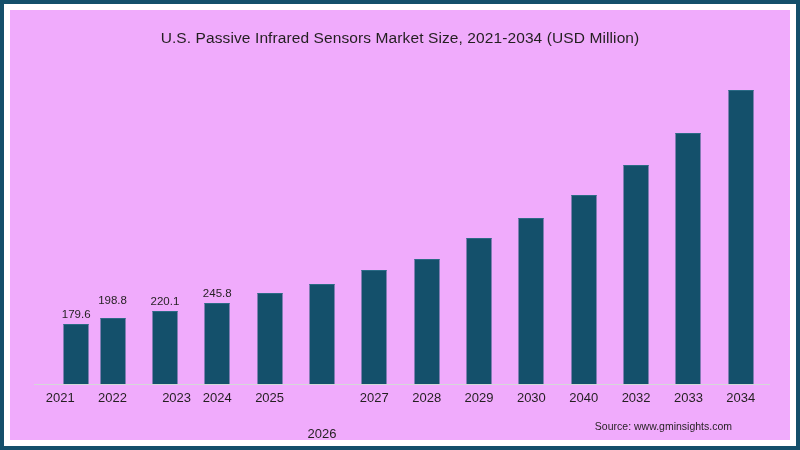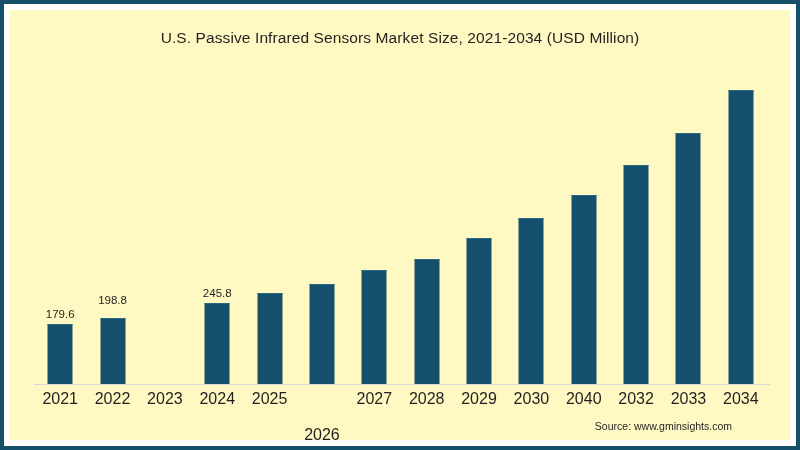--- a/index.html
+++ b/index.html
@@ -7,21 +7,21 @@
     padding: 0;
     background: #ffffff;
   }
   body {
     font-family: "Liberation Sans", sans-serif;
   }
   #frame {
     position: relative;
     width: 800px;
     height: 450px;
-    background: #fef9c3;
+    background: #f0abfc;
     box-sizing: border-box;
     overflow: hidden;
   }
   
   #border-outer {
     position: absolute;
     left: 0; top: 0;
     width: 800px;
     height: 450px;
     box-sizing: border-box;
@@ -91,21 +91,21 @@
     left: 34px;
     top: 390px;
     width: 733px;
     height: 20px;
   }
   .tick-label {
     position: absolute;
     top: 0;
     width: 52.4px;
     text-align: center;
-    font-size: 16px;
+    font-size: 13px;
     color: #231f20;
   }
   #source {
     position: absolute;
     right: 68px;
     top: 420px;
     font-size: 10.5px;
     color: #231f20;
     white-space: nowrap;
   }
@@ -114,27 +114,31 @@
 <body>
 
 <div id="frame">
 
   <div id="border-outer"></div>
   <div id="border-inner"></div>
 
   <div id="chart-title">U.S. Passive Infrared Sensors Market Size, 2021-2034 (USD Million)</div>
 
   <div id="plot">
-      <div class="bar-slot" style="left: 0px; text-decoration: underline;">
+      <div class="bar-slot" style="left: 16px; text-decoration: underline;">
         <div class="bar" title="2021: 179.6" style="height: 59px; background: rgb(20, 80, 107);"></div>
         <div class="bar-label" style="bottom: 64px;">179.6</div>
       </div>
       <div class="bar-slot" style="left: 52.3571px;">
         <div class="bar" title="2022: 198.8" style="height: 65px; background: rgb(20, 80, 107);"></div>
         <div class="bar-label" style="bottom: 78px;">198.8</div>
+      </div>
+      <div class="bar-slot" style="left: 104.714px;">
+        <div class="bar" title="2023: 220.1" style="height: 72px; background: rgb(20, 80, 107);"></div>
+        <div class="bar-label" style="bottom: 77px;">220.1</div>
       </div>
       <div class="bar-slot" style="left: 157.071px;">
         <div class="bar" title="2024: 245.8" style="height: 80px; background: rgb(20, 80, 107);"></div>
         <div class="bar-label" style="bottom: 85px; margin-top: 40px;">245.8</div>
       </div>
       <div class="bar-slot" style="left: 209.429px;">
         <div class="bar" title="2025: 274" style="height: 90px; background: rgb(20, 80, 107);"></div>
       </div>
       <div class="bar-slot" style="left: 261.786px;">
         <div class="bar" title="2026: 302" style="height: 99px; background: rgb(20, 80, 107);"></div>
@@ -163,21 +167,21 @@
       <div class="bar-slot" style="left: 680.643px;">
         <div class="bar" title="2034: 895" style="height: 293px; background: rgb(20, 80, 107);"></div>
       </div>
     </div>
 
   <div id="axis-line"></div>
 
   <div id="x-axis">
       <div class="tick-label" style="left: 0px; width: 52.3571px;">2021</div>
       <div class="tick-label" style="left: 52.3571px; width: 52.3571px;">2022</div>
-      <div class="tick-label" style="left: 104.714px; width: 52.3571px;">2023</div>
+      <div class="tick-label" style="left: 104.714px; width: 52.3571px; text-align: right;">2023</div>
       <div class="tick-label" style="left: 157.071px; width: 52.3571px;">2024</div>
       <div class="tick-label" style="left: 209.429px; width: 52.3571px;">2025</div>
       <div class="tick-label" style="left: 261.786px; width: 52.3571px; margin-top: 36px;">2026</div>
       <div class="tick-label" style="left: 314.143px; width: 52.3571px;">2027</div>
       <div class="tick-label" style="left: 366.5px; width: 52.3571px;">2028</div>
       <div class="tick-label" style="left: 418.857px; width: 52.3571px; text-align: center;">2029</div>
       <div class="tick-label" style="left: 471.214px; width: 52.3571px;">2030</div>
       <div class="tick-label" style="left: 523.571px; width: 52.3571px;">2040</div>
       <div class="tick-label" style="left: 575.929px; width: 52.3571px;">2032</div>
       <div class="tick-label" style="left: 628.286px; width: 52.3571px;">2033</div>

